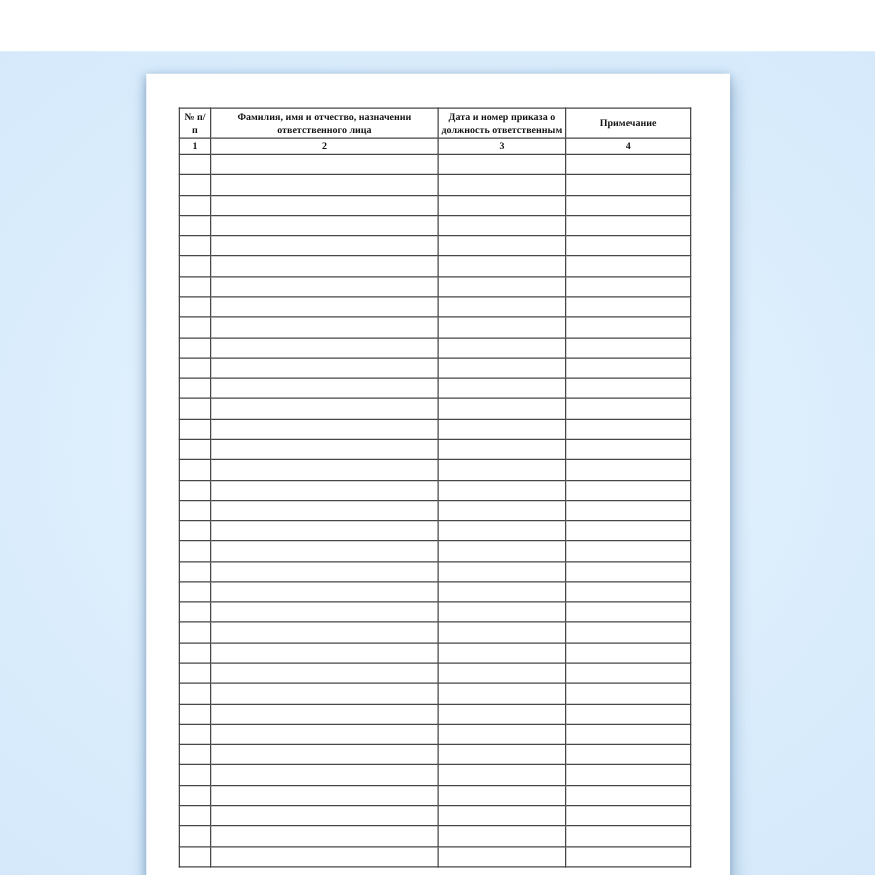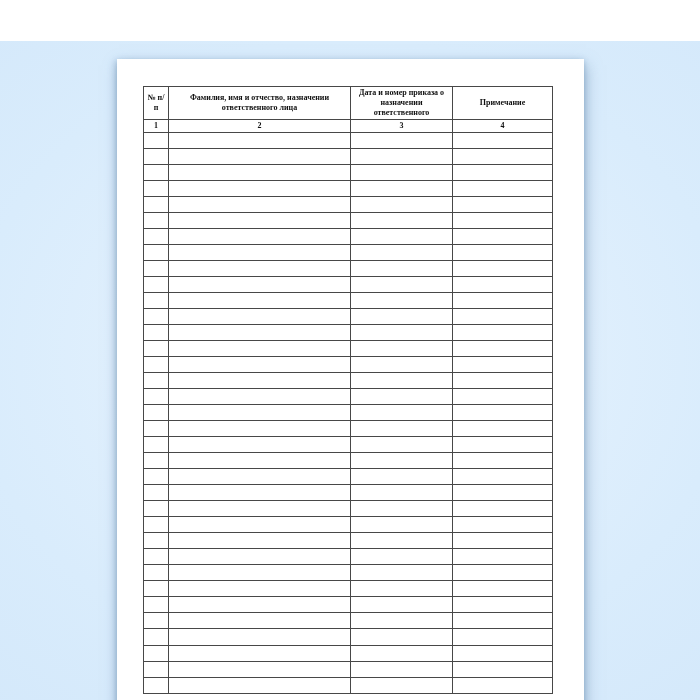--- a/index.html
+++ b/index.html
@@ -77,21 +77,21 @@
       <colgroup>
         <col style="width:25px">
         <col style="width:182px">
         <col style="width:102px">
         <col style="width:100px">
       </colgroup>
       <thead>
         <tr class="header-row">
           <th>№ п/п</th>
           <th>Фамилия, имя и отчество, назначении ответственного лица</th>
-          <th>Дата и номер приказа о назначении ответственного</th>
+          <th>Дата и номер приказа о должность ответственным</th>
           <th>Примечание</th>
         </tr>
         <tr class="number-row">
           <th>1</th>
           <th>2</th>
           <th>3</th>
           <th>4</th>
         </tr>
       </thead>
       <tbody>

